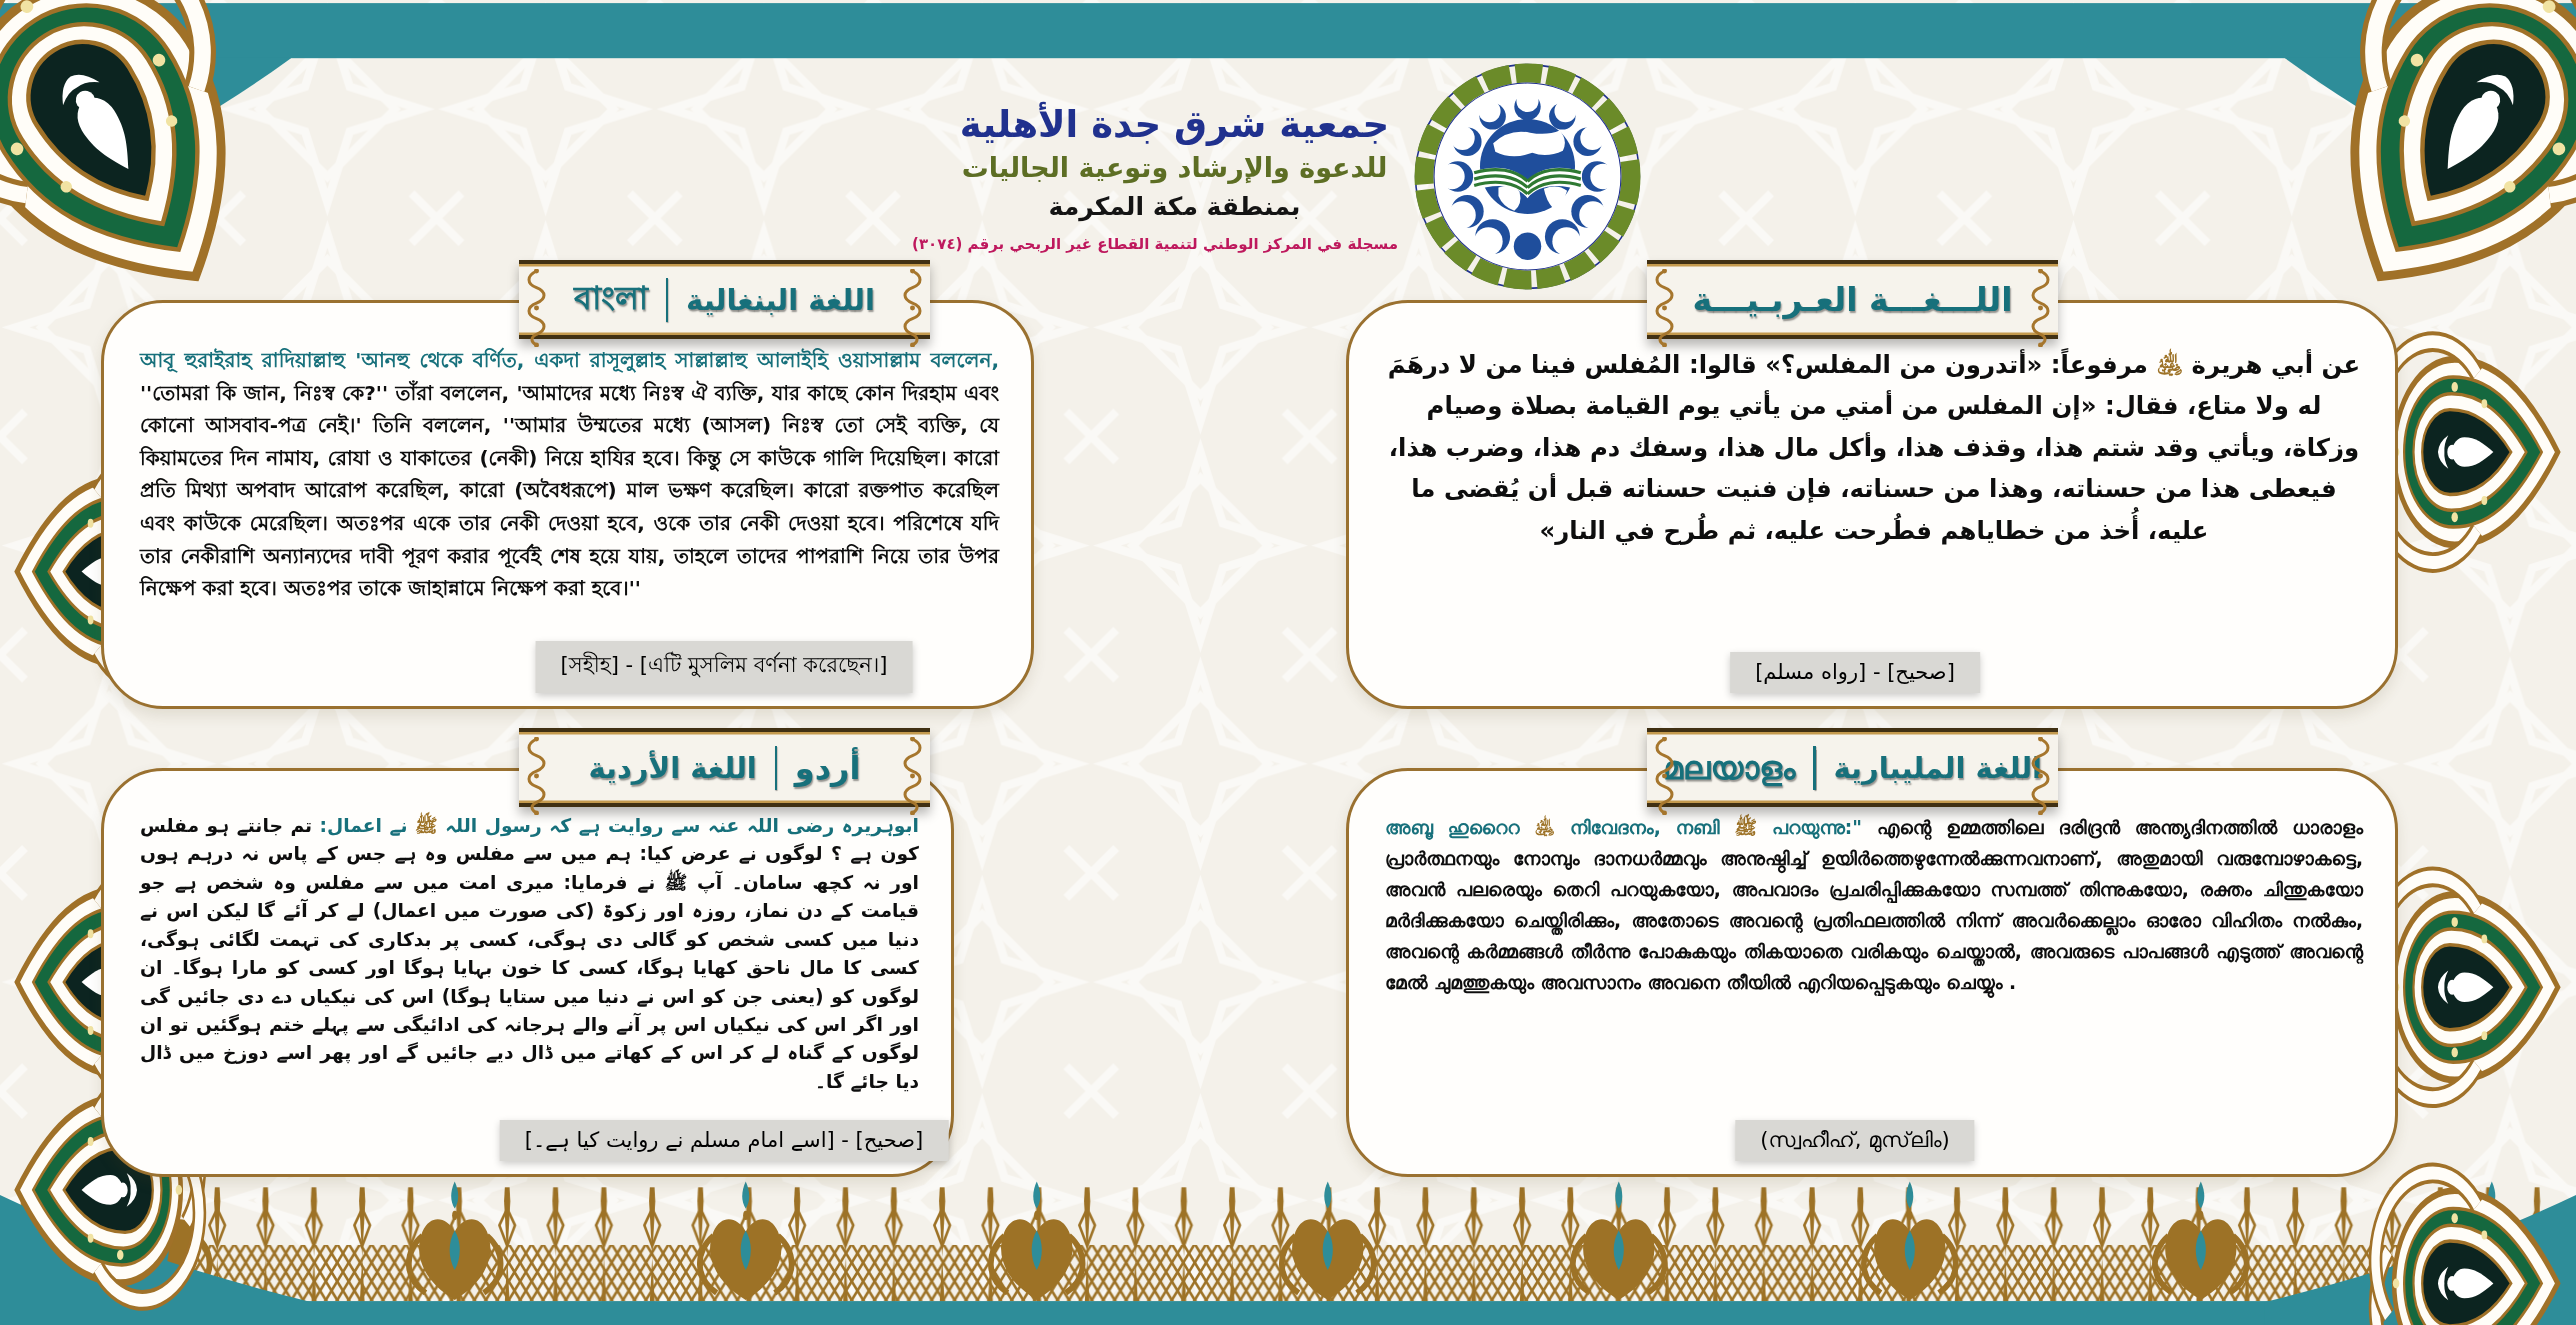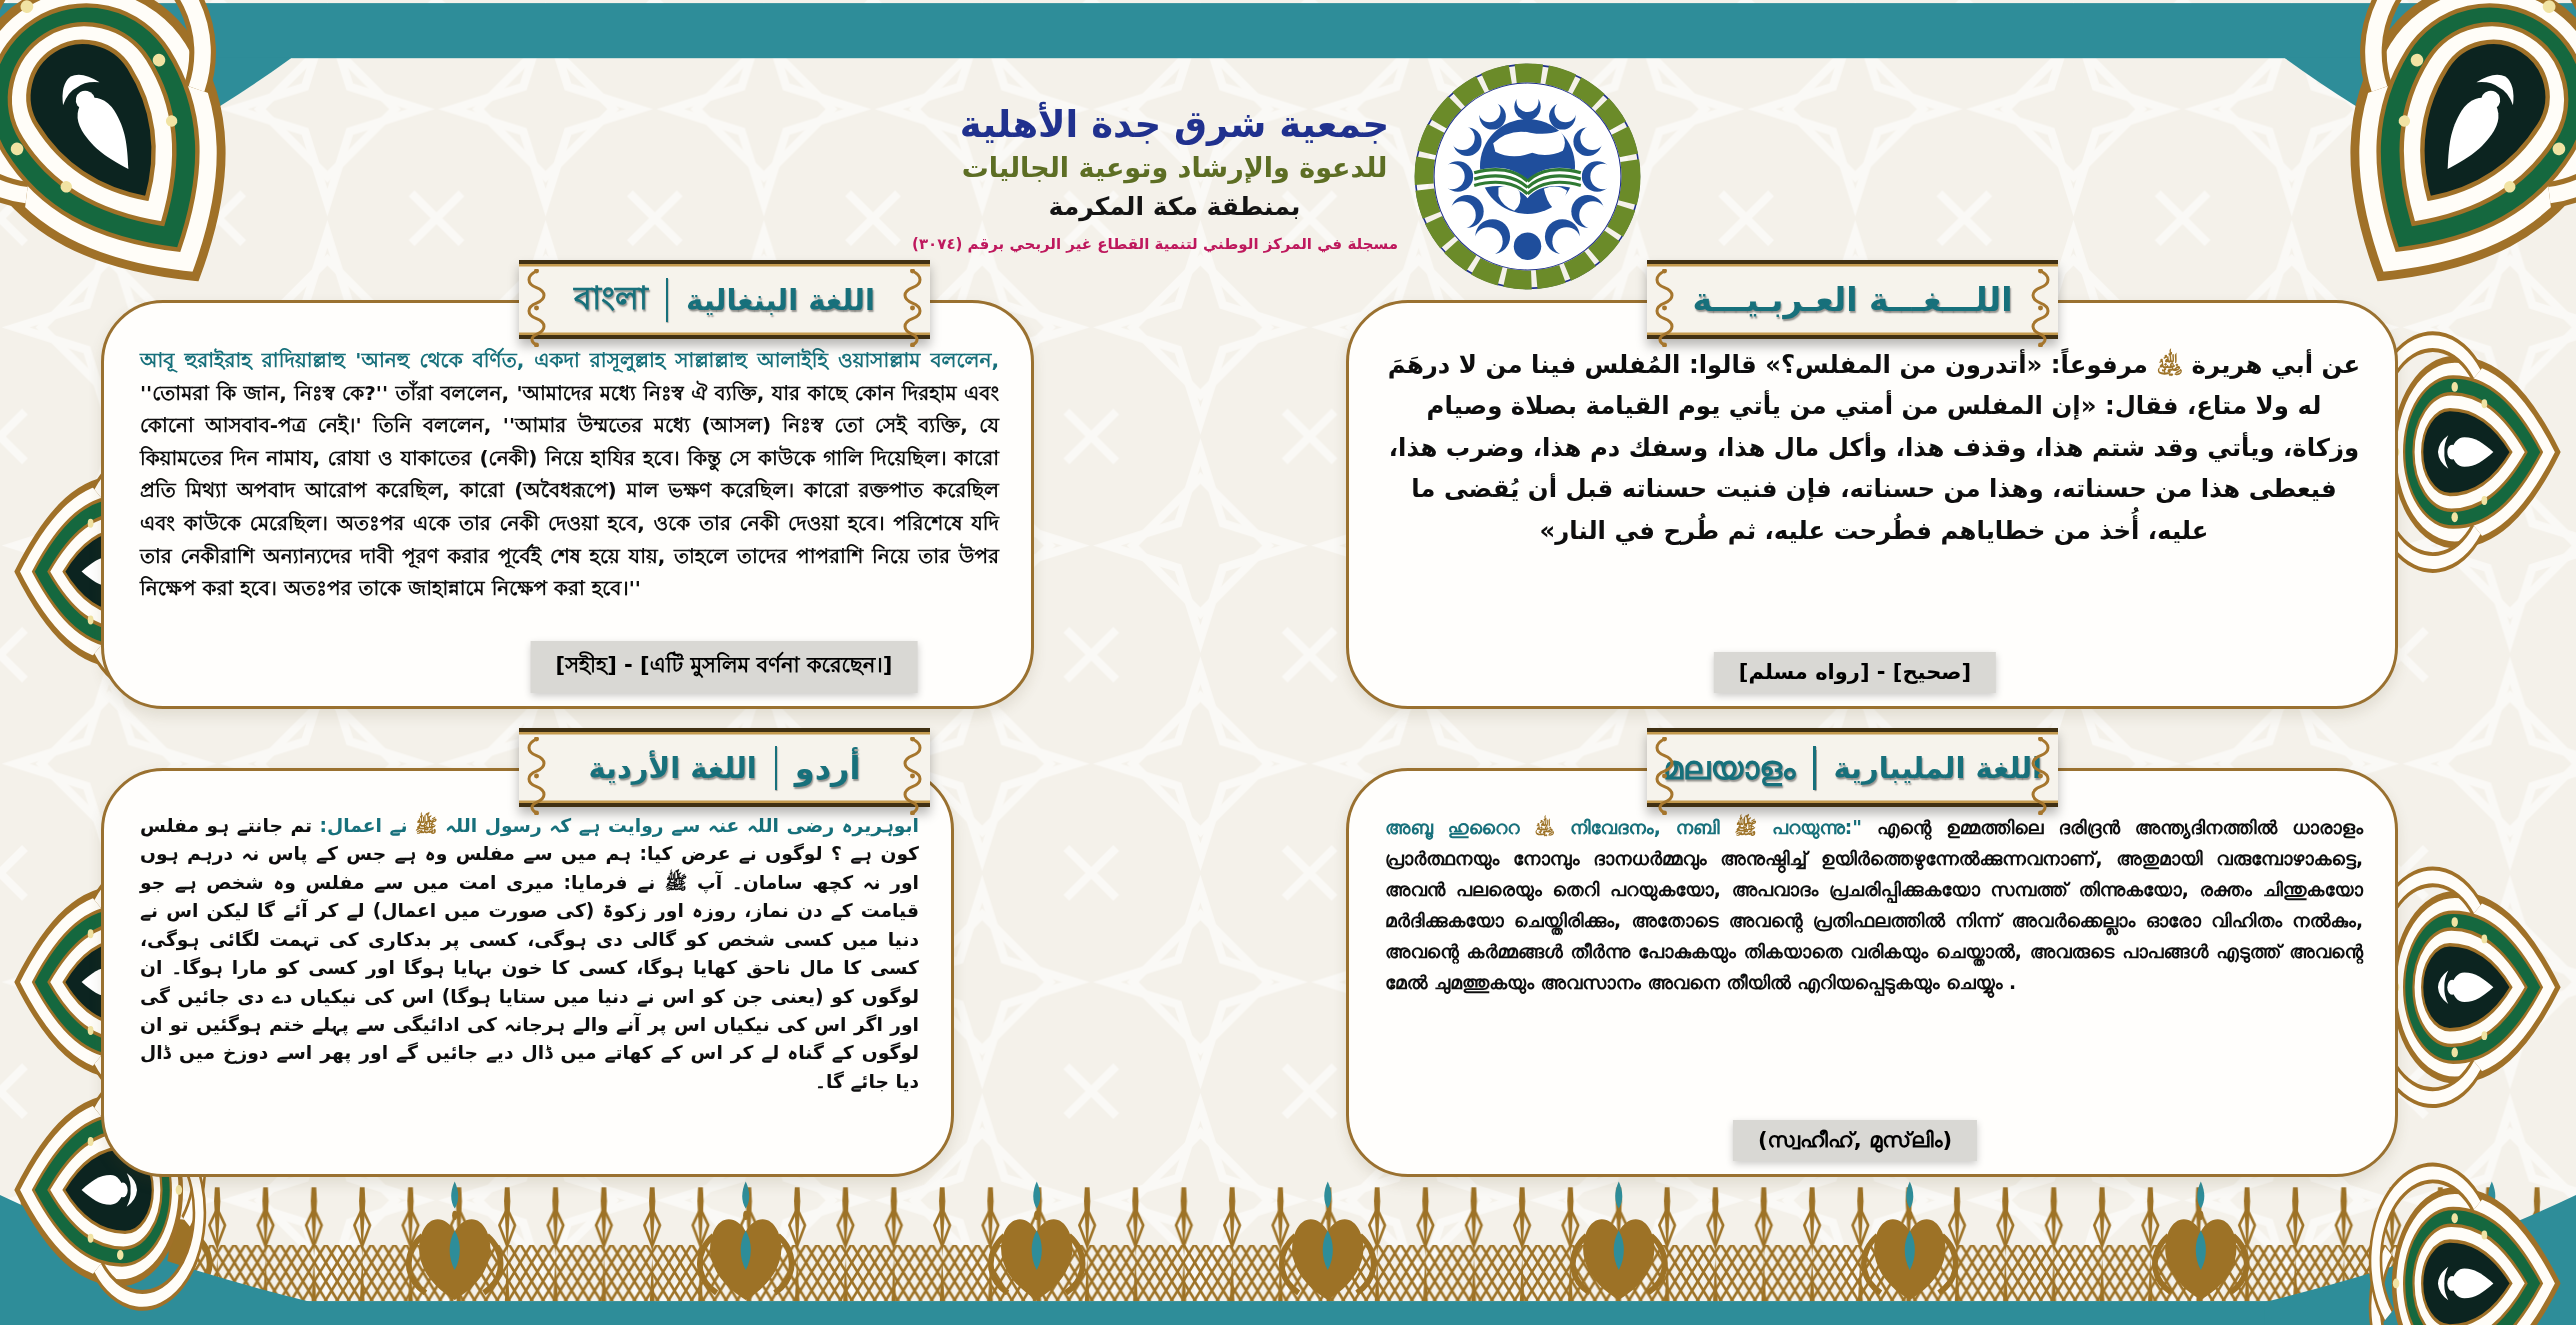--- a/index.html
+++ b/index.html
@@ -64,21 +64,21 @@
   .hadith .symbol{ color:#9d7226; }
   #panel-bengali   .hadith{ font-size:20px; line-height:1.63; font-weight:700; }
   #panel-arabic    .hadith{ font-size:24.4px; line-height:1.70; font-weight:700; text-align:center; }
   #panel-urdu      .hadith{ font-size:18.7px; line-height:1.52; font-weight:700; }
   #panel-malayalam .hadith{ font-size:18.7px; line-height:1.66; font-weight:700; }
 
   
   .source-box{
     position:absolute; bottom:13.5px; transform:translateX(-50%);
     background:#d9d8d4; padding:8.3px 25px; white-space:nowrap;
-    font-size:21px; font-weight:700; color:#000;
+    font-size:21px; font-weight:400; color:#000;
     box-shadow:0 2.6px 7.3px rgba(0,0,0,.20);
     z-index:2;
   }
   .src-left  { left:620px; }
   .src-right { left:506px; }
 </style>
 </head>
 <body>
 
 <div class="page">
@@ -302,20 +302,23 @@
         </svg>
     </div>
     <div class="content">
       <p class="hadith" dir="rtl">
         <span class="intro">ابوہریرہ رضی اللہ عنہ سے روایت ہے کہ رسول اللہ</span>
         <span class="symbol">ﷺ</span>
         <span class="intro">نے اعمال:</span>
         <span>تم جانتے ہو مفلس کون ہے ؟ لوگوں نے عرض کیا: ہم میں سے مفلس وہ ہے جس کے پاس نہ درہم ہوں اور نہ کچھ سامان۔ آپ ﷺ نے فرمایا: میری امت میں سے مفلس وہ شخص ہے جو قیامت کے دن نماز، روزہ اور زکوۃ (کی صورت میں اعمال) لے کر آئے گا لیکن اس نے دنیا میں کسی شخص کو گالی دی ہوگی، کسی پر بدکاری کی تہمت لگائی ہوگی، کسی کا مال ناحق کھایا ہوگا، کسی کا خون بہایا ہوگا اور کسی کو مارا ہوگا۔ ان لوگوں کو (یعنی جن کو اس نے دنیا میں ستایا ہوگا) اس کی نیکیاں دے دی جائیں گی اور اگر اس کی نیکیاں اس پر آنے والے ہرجانہ کی ادائیگی سے پہلے ختم ہوگئیں تو ان لوگوں کے گناہ لے کر اس کے کھاتے میں ڈال دیے جائیں گے اور پھر اسے دوزخ میں ڈال دیا جائے گا۔</span>
       </p>
     </div>
+    <div class="source-box src-left" dir="rtl">
+      <span>[صحیح] - [اسے امام مسلم نے روایت کیا ہے۔]</span>
+    </div>
   </section>
 
   <section class="panel" id="panel-malayalam">
     <div class="lang-tab tab-right">
       <svg class="tab-scroll s-left" viewBox="0 0 52 150" width="27" height="78">
           <use href="#scrollcol"></use>
         </svg>
       <span class="native">മലയാളം</span>
       <span class="tab-divider"></span>
       <span class="arabic-label" dir="rtl">اللغة المليبارية</span>

